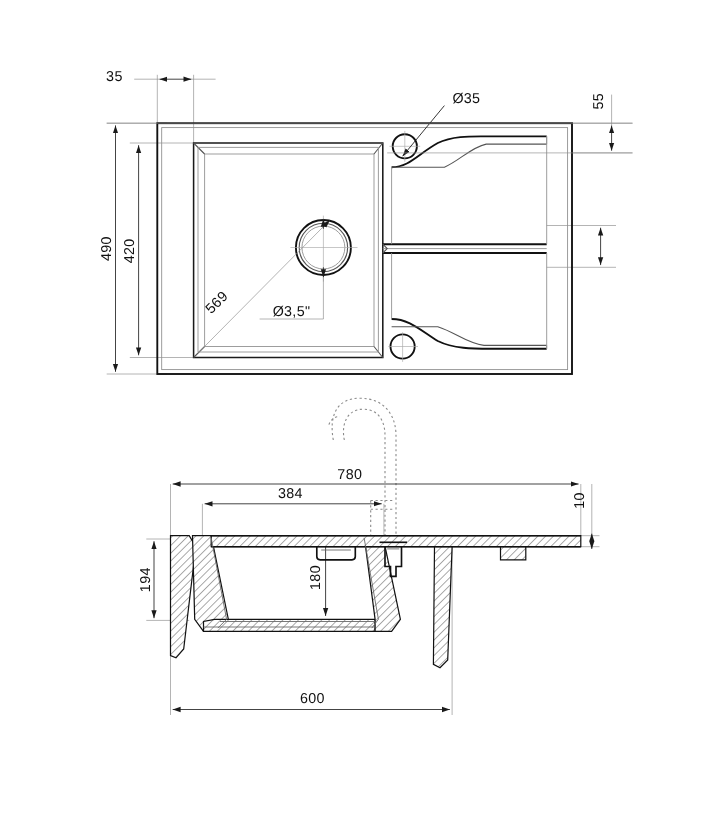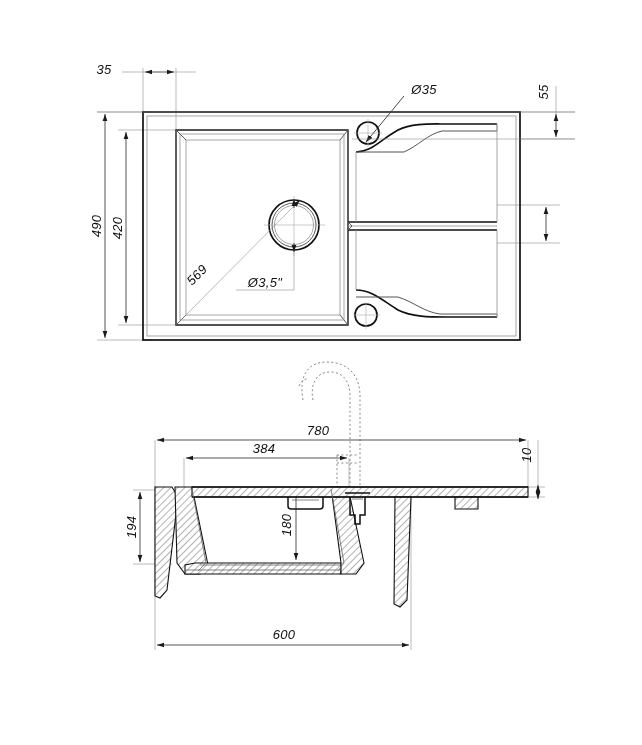--- a/index.html
+++ b/index.html
@@ -14,21 +14,20 @@
     font-family: "Liberation Sans", sans-serif;
     overflow: hidden;
     position: relative;
   }
   #drawing-root {
     position: absolute;
     left: 0;
     top: 0;
     width: 642px;
     height: 706px;
-    font-style: italic;
   }
   svg.dwg {
     display: block;
     width: 642px;
     height: 745px;
     background: #ffffff;
   }
   .dim-text {
     font-family: "Liberation Sans", sans-serif;
     font-size: 13px;

